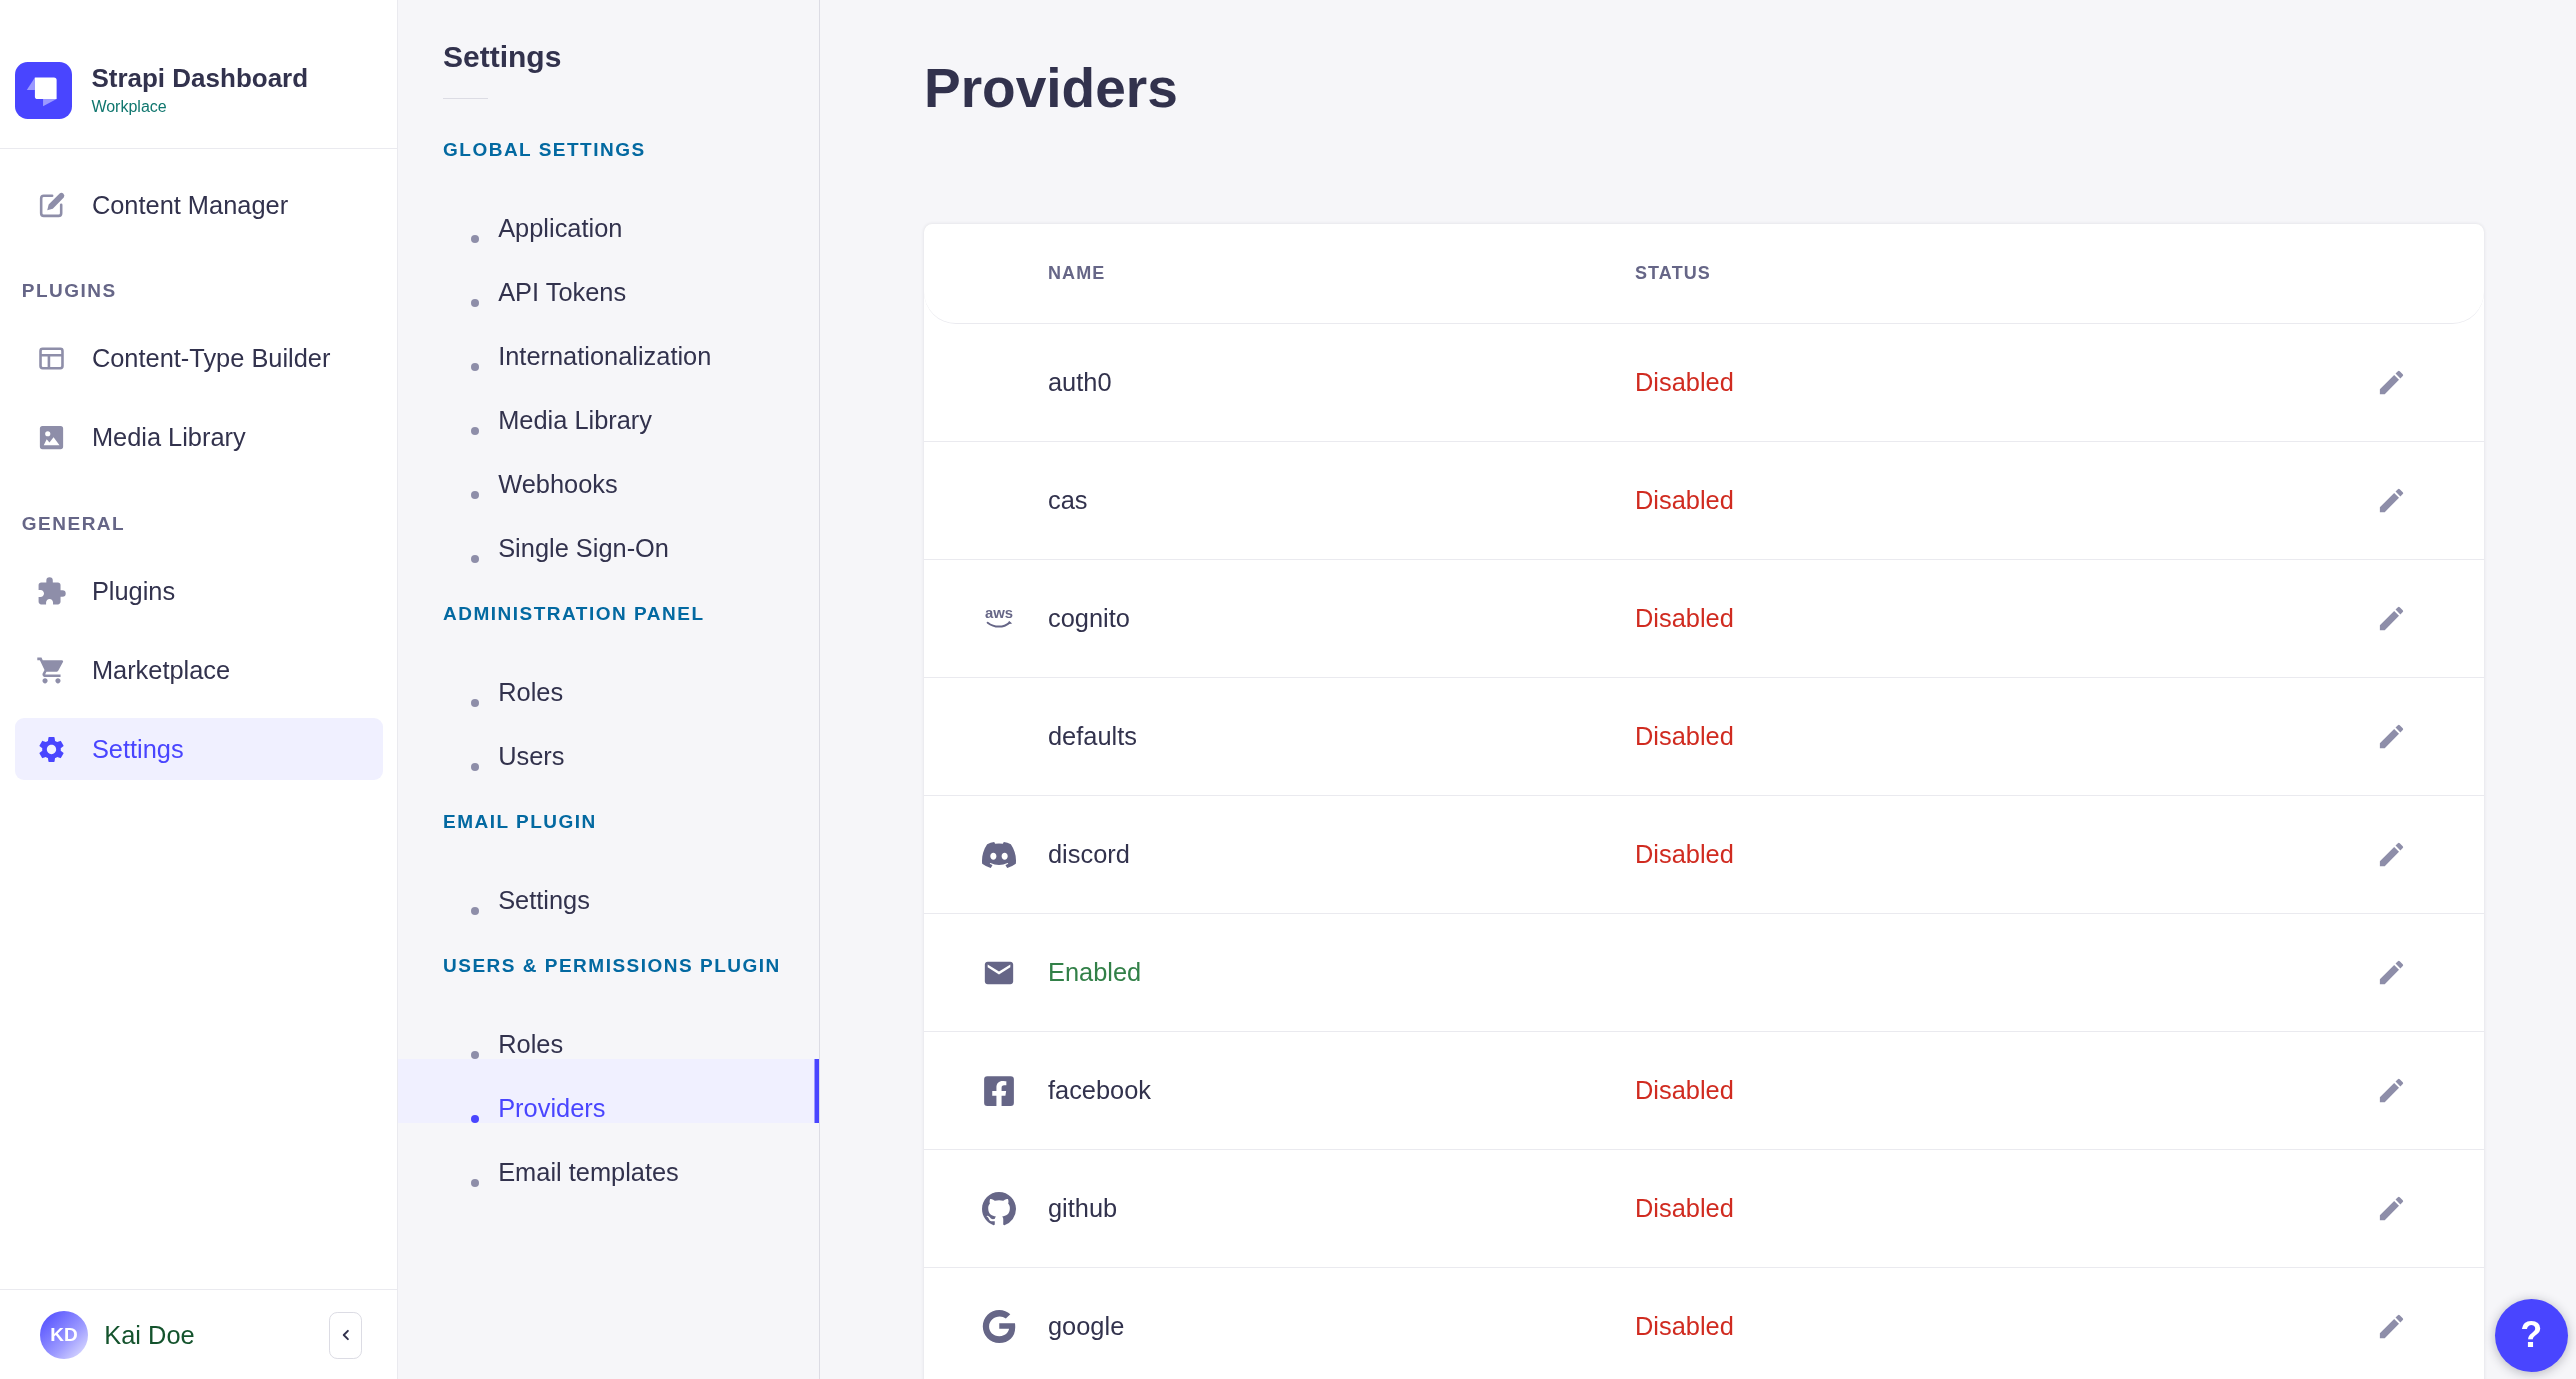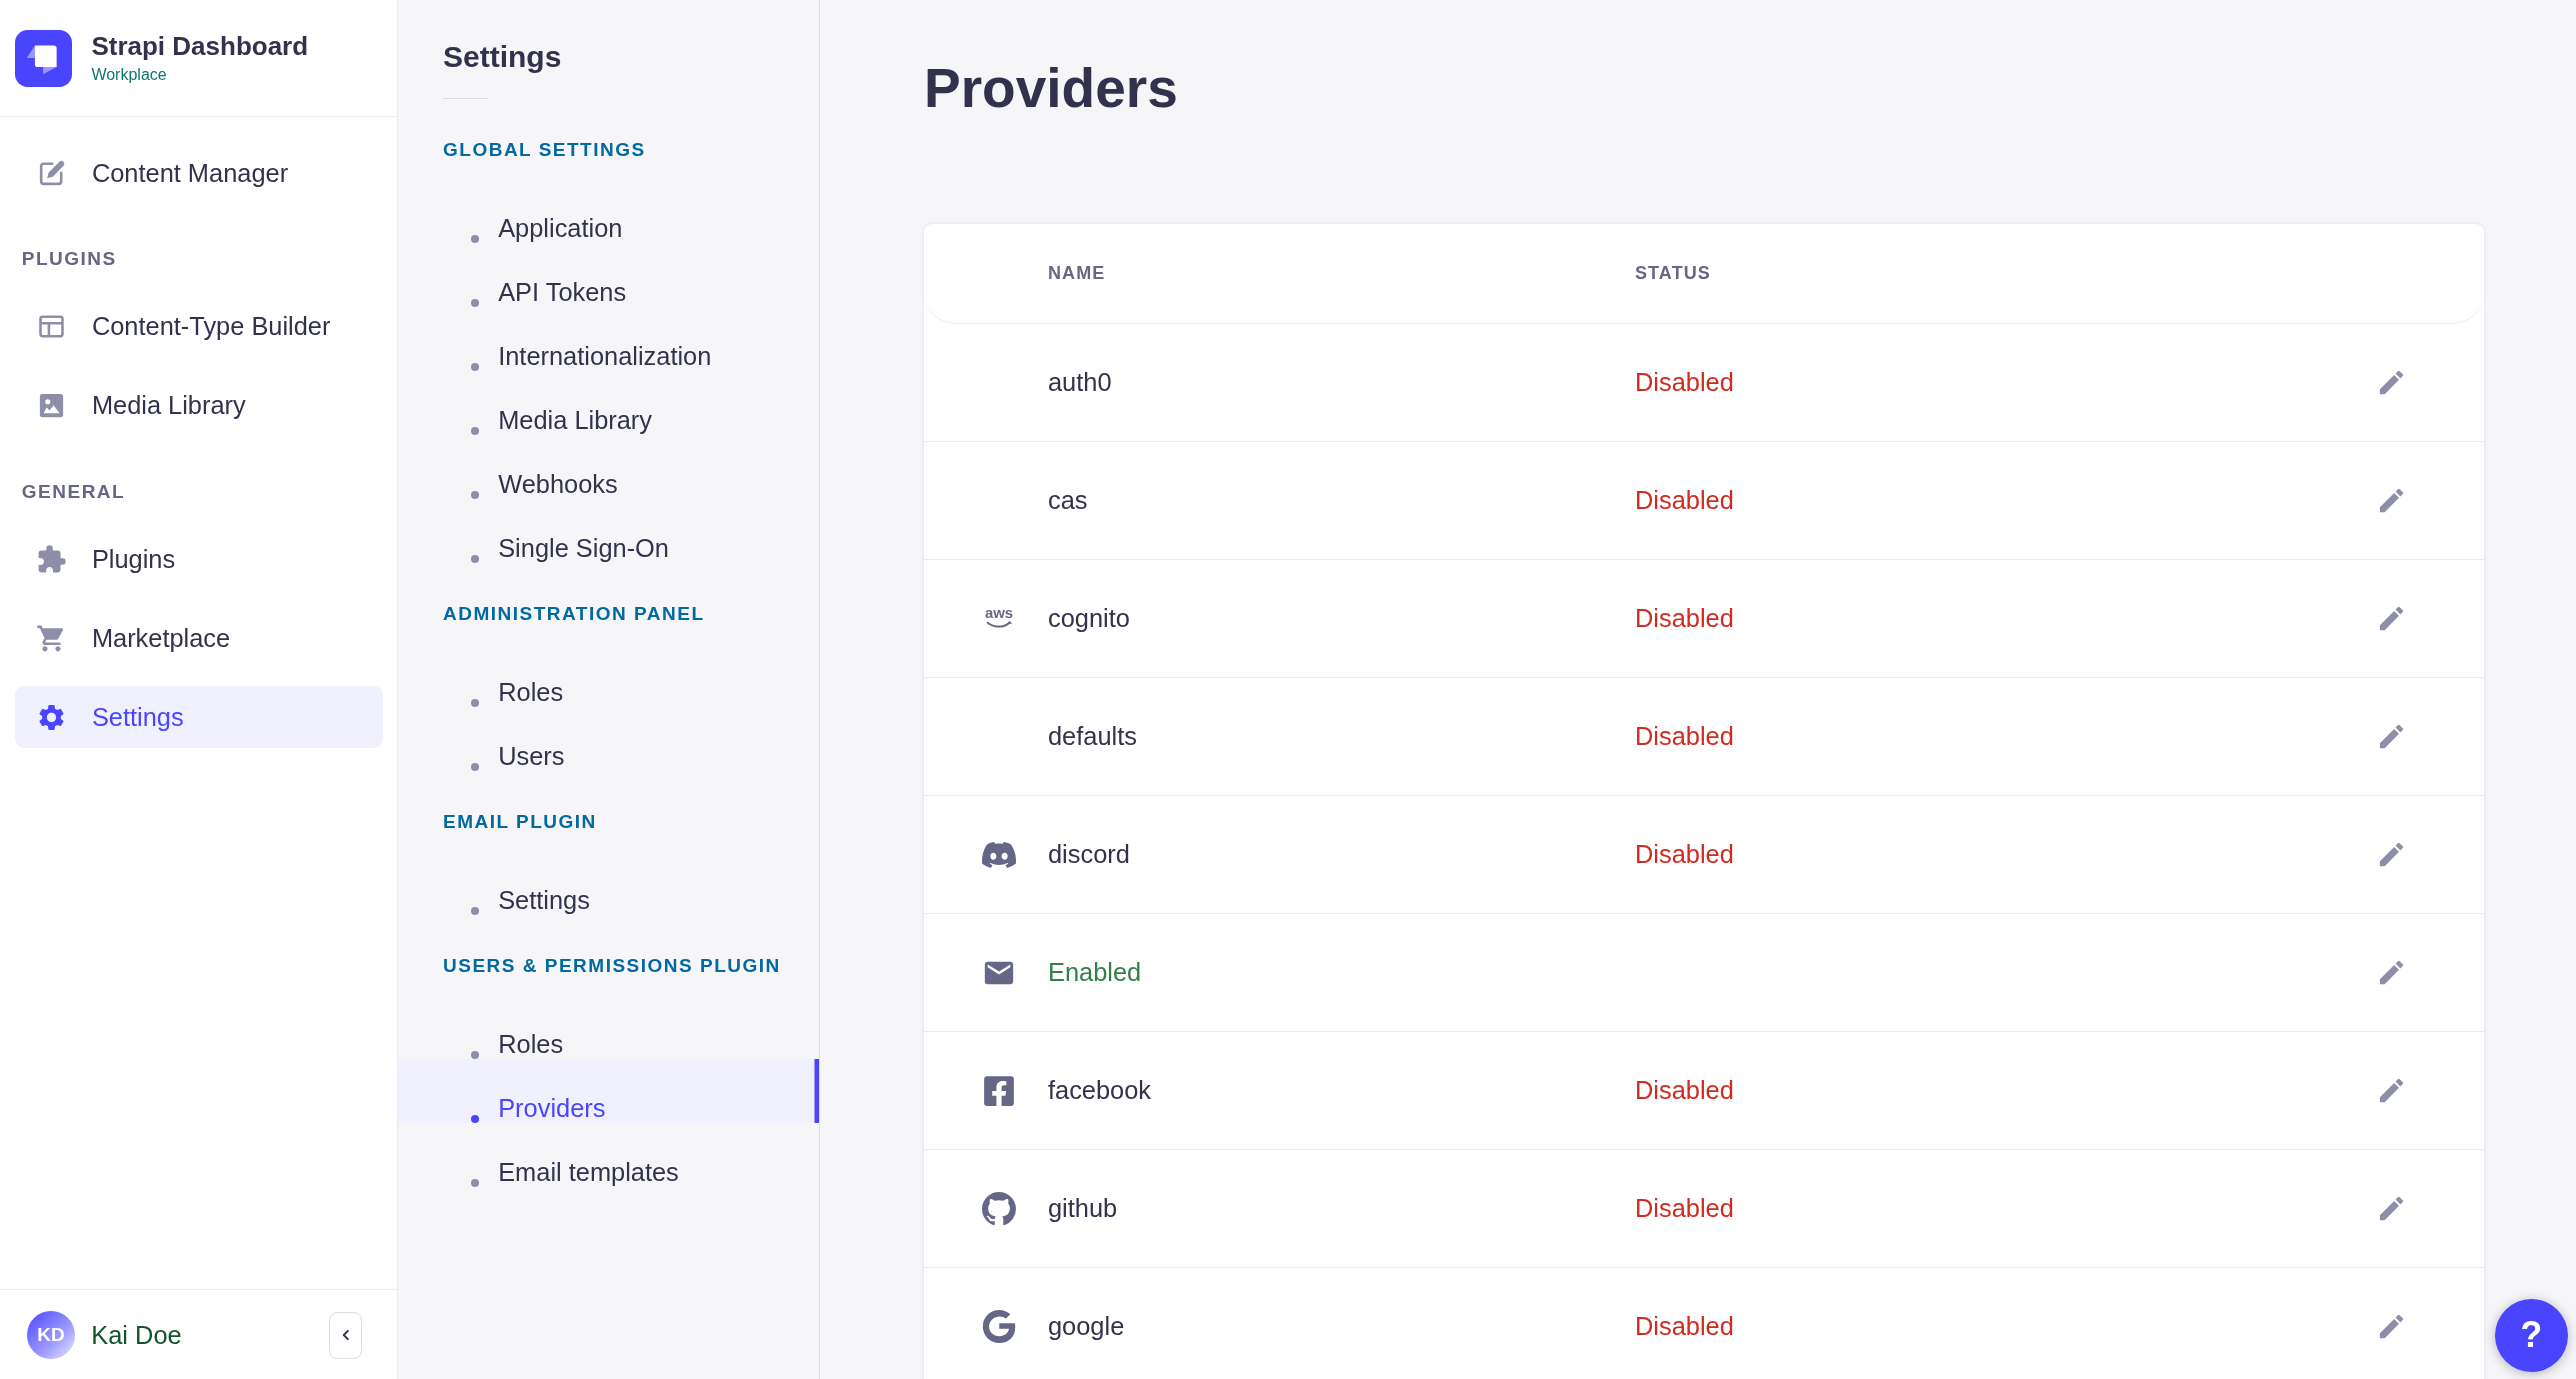--- a/index.html
+++ b/index.html
@@ -15,20 +15,21 @@
   .sidebar {
     width:398px; min-width:398px; height:100%;
     background:#ffffff;
     border-right:0.9px solid #eaeaef;
     display:flex; flex-direction:column;
   }
   .brand {
     height:117px; display:flex; align-items:center;
     padding:0 22px 0 15.4px; gap:19px;
     border-bottom:0.9px solid #eaeaef;
+    margin-top:32px;
   }
   .brand-logo { width:57px; height:57px; flex:0 0 57px; }
   .brand-title { font-size:26px; font-weight:700; color:#32324d; line-height:1.2; }
   .brand-sub { font-size:16px; color:#0f766e; line-height:1.2; margin-top:2.7px; }
 
   .sidebar-nav { flex:1; padding:25.4px 14.5px 0; overflow:hidden; }
   .nav-heading {
     font-size:19px; font-weight:700; color:#666687;
     letter-spacing:1.5px; margin:44px 7.3px 25.4px;
   }
@@ -37,21 +38,21 @@
     display:flex; align-items:center; gap:25.4px; padding:0 21px;
     font-size:25.4px; font-weight:500; color:#32324d; cursor:pointer;
   }
   .nav-item .nav-ic { width:31px; height:31px; color:#8e8ea9; display:flex; }
   .nav-item .nav-ic svg { width:31px; height:31px; }
   .nav-item.active { background:#f0f0ff; color:#4945ff; }
   .nav-item.active .nav-ic { color:#4945ff; }
 
   .sidebar-user {
     height:91px; border-top:0.9px solid #eaeaef;
-    display:flex; align-items:center; padding:0 35px 0 27px; gap:16.3px;
+    display:flex; align-items:center; padding:0 35px 0 40px; gap:16.3px;
   }
   .avatar {
     width:48px; height:48px; border-radius:50%;
     background:linear-gradient(135deg,#4945ff 0%,#9d9bff 60%,#e8e8ff 100%);
     color:#fff; font-size:19px; font-weight:700;
     display:flex; align-items:center; justify-content:center; cursor:pointer;
   }
   .user-name { flex:1; font-size:25.4px; color:#14532d; }
   .collapse-btn {
     width:33px; height:47px; border-radius:8.2px;

